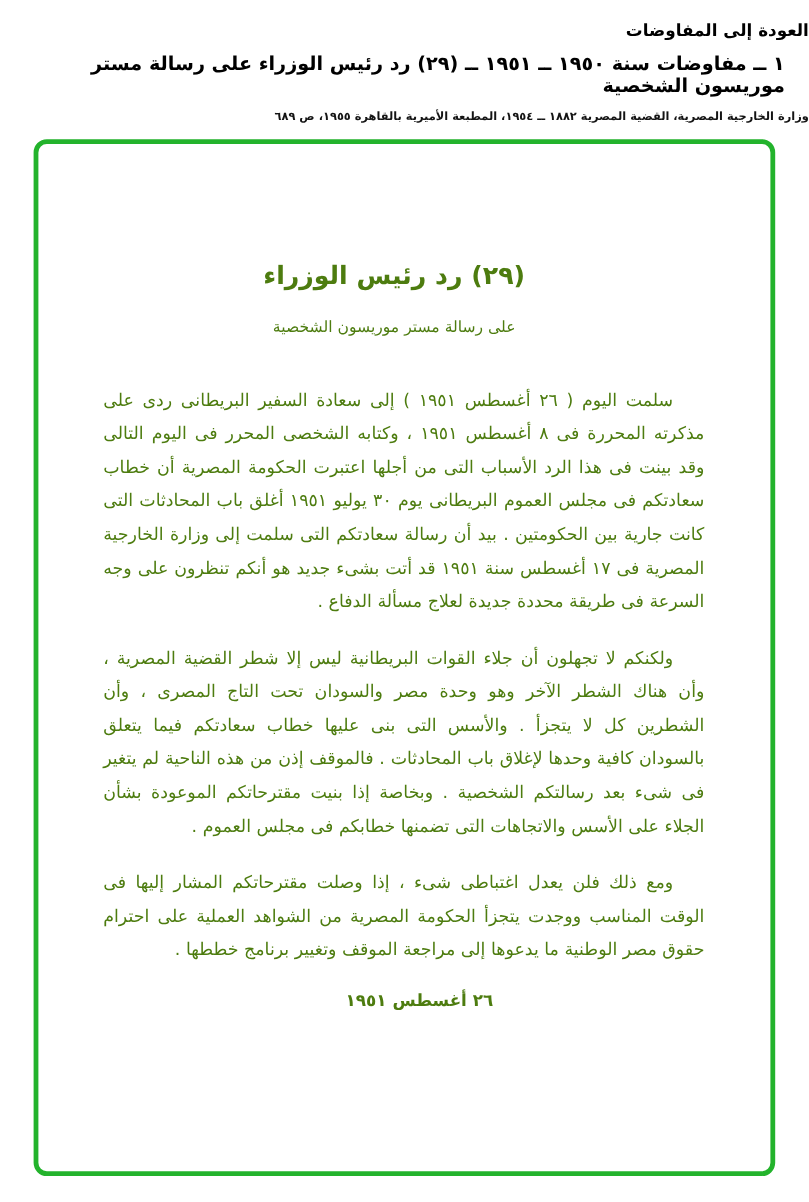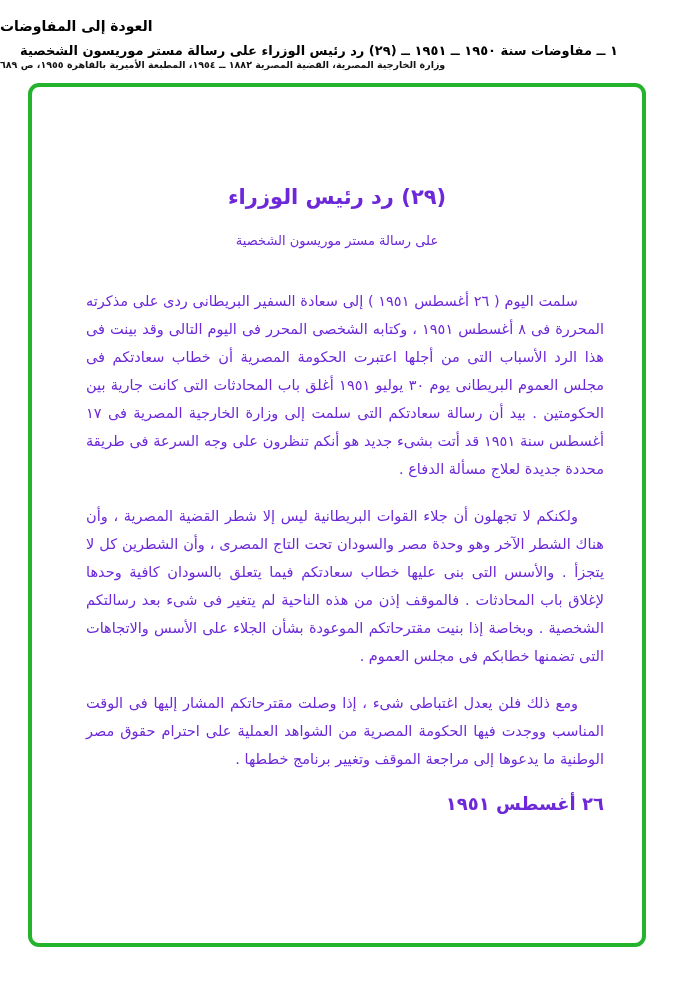--- a/index.html
+++ b/index.html
@@ -10,53 +10,53 @@
     font-family: "DejaVu Sans", sans-serif;
   }
   .page {
     width: 674px;
     height: 1002px;
     box-sizing: border-box;
     overflow: hidden;
     background: #ffffff;
   }
   .doc-header {
-    text-align: left;
+    text-align: right;
     padding-top: 18px;
     color: #000000;
   }
   .header-title {
     font-size: 14px;
     font-weight: bold;
     margin-bottom: 9px;
   }
   .header-subtitle {
-    font-size: 13px;
+    font-size: 16px;
     font-weight: bold;
-    margin-bottom: 1px;
+    margin-bottom: 11px;
     padding: 0 20px;
   }
   .header-source {
     font-size: 9.5px;
     font-weight: bold;
     color: #141414;
   }
   .scan-frame {
     margin: 13px 28px 0 28px;
     height: 864px;
     box-sizing: border-box;
     border: 4px solid #23b32c;
     border-radius: 11px;
     background: #ffffff;
   }
   .scan-page {
     box-sizing: border-box;
     height: 100%;
-    padding: 98px 38px 0 38px;
-    color: #6d28d9;
+    padding: 98px 55px 0 38px;
+    color: #4d7c0f;
   }
   .doc-title {
     text-align: center;
     font-size: 21px;
     font-weight: bold;
     margin: 0 0 24px 0;
     letter-spacing: 1px;
   }
   .doc-subtitle {
     text-align: center;
@@ -65,23 +65,23 @@
     margin: 0 0 40px 0;
   }
   .body-para {
     font-size: 14.5px;
     line-height: 1.93;
     text-align: justify;
     text-indent: 26px;
     margin: 0 0 19px 16px;
   }
   .doc-date {
-    font-size: 18px;
+    font-size: 14px;
     font-weight: bold;
-    text-align: right;
+    text-align: center;
     padding-left: 42px;
     margin-top: 8px;
   }
 </style>
 </head>
 <body>
 
 <div class="page">
 
   <header class="doc-header" dir="rtl">
@@ -94,20 +94,20 @@
     <div class="scan-page" dir="rtl">
 
       <h1 class="doc-title">(٢٩) رد رئيس الوزراء</h1>
 
       <h2 class="doc-subtitle">على رسالة مستر موريسون الشخصية</h2>
 
       <p class="body-para">سلمت اليوم ( ٢٦ أغسطس ١٩٥١ ) إلى سعادة السفير البريطانى ردى على مذكرته المحررة فى ٨ أغسطس ١٩٥١ ، وكتابه الشخصى المحرر فى اليوم التالى وقد بينت فى هذا الرد الأسباب التى من أجلها اعتبرت الحكومة المصرية أن خطاب سعادتكم فى مجلس العموم البريطانى يوم ٣٠ يوليو ١٩٥١ أغلق باب المحادثات التى كانت جارية بين الحكومتين . بيد أن رسالة سعادتكم التى سلمت إلى وزارة الخارجية المصرية فى ١٧ أغسطس سنة ١٩٥١ قد أتت بشىء جديد هو أنكم تنظرون على وجه السرعة فى طريقة محددة جديدة لعلاج مسألة الدفاع .</p>
 
       <p class="body-para">ولكنكم لا تجهلون أن جلاء القوات البريطانية ليس إلا شطر القضية المصرية ، وأن هناك الشطر الآخر وهو وحدة مصر والسودان تحت التاج المصرى ، وأن الشطرين كل لا يتجزأ . والأسس التى بنى عليها خطاب سعادتكم فيما يتعلق بالسودان كافية وحدها لإغلاق باب المحادثات . فالموقف إذن من هذه الناحية لم يتغير فى شىء بعد رسالتكم الشخصية . وبخاصة إذا بنيت مقترحاتكم الموعودة بشأن الجلاء على الأسس والاتجاهات التى تضمنها خطابكم فى مجلس العموم .</p>
 
-      <p class="body-para">ومع ذلك فلن يعدل اغتباطى شىء ، إذا وصلت مقترحاتكم المشار إليها فى الوقت المناسب ووجدت فيها الحكومة المصرية من الشواهد العملية على احترام حقوق مصر الوطنية ما يدعوها إلى مراجعة الموقف وتغيير برنامج خططها .</p>
+      <p class="body-para">ومع ذلك فلن يعدل اغتباطى شىء ، إذا وصلت مقترحاتكم المشار إليها فى الوقت المناسب ووجدت يتجزأ الحكومة المصرية من الشواهد العملية على احترام حقوق مصر الوطنية ما يدعوها إلى مراجعة الموقف وتغيير برنامج خططها .</p>
 
       <div class="doc-date">٢٦ أغسطس ١٩٥١</div>
 
     </div>
   </div>
 
 </div>
 
 </body></html>

